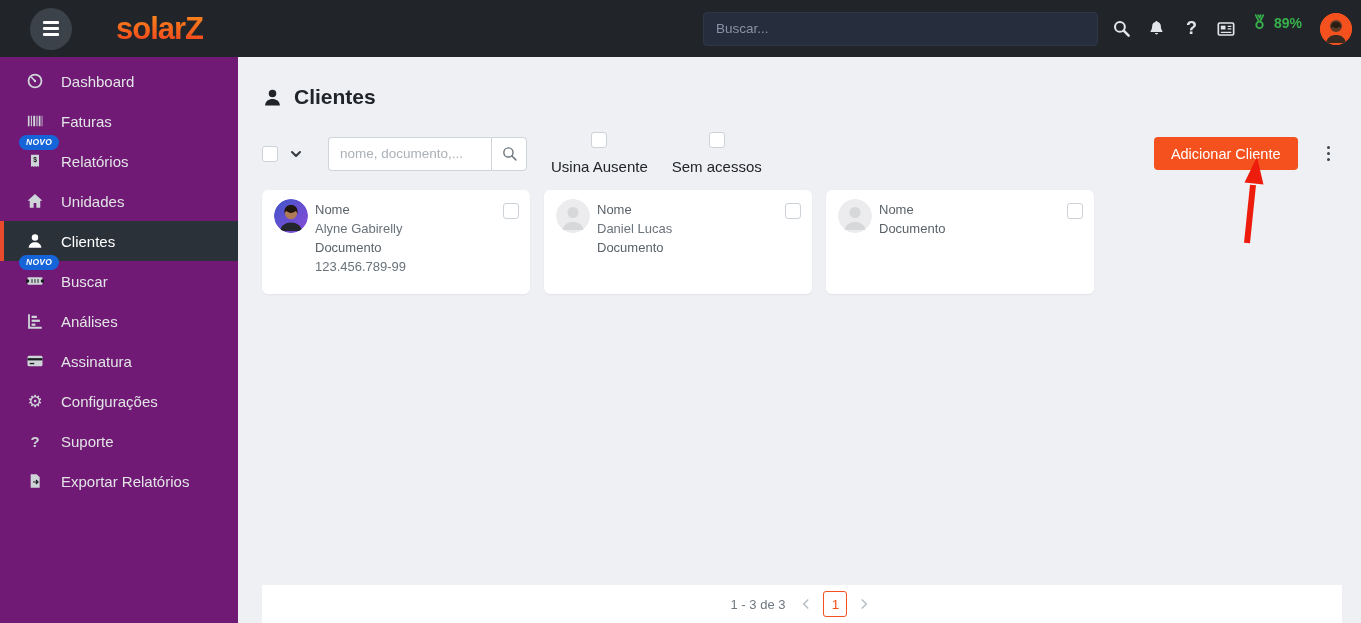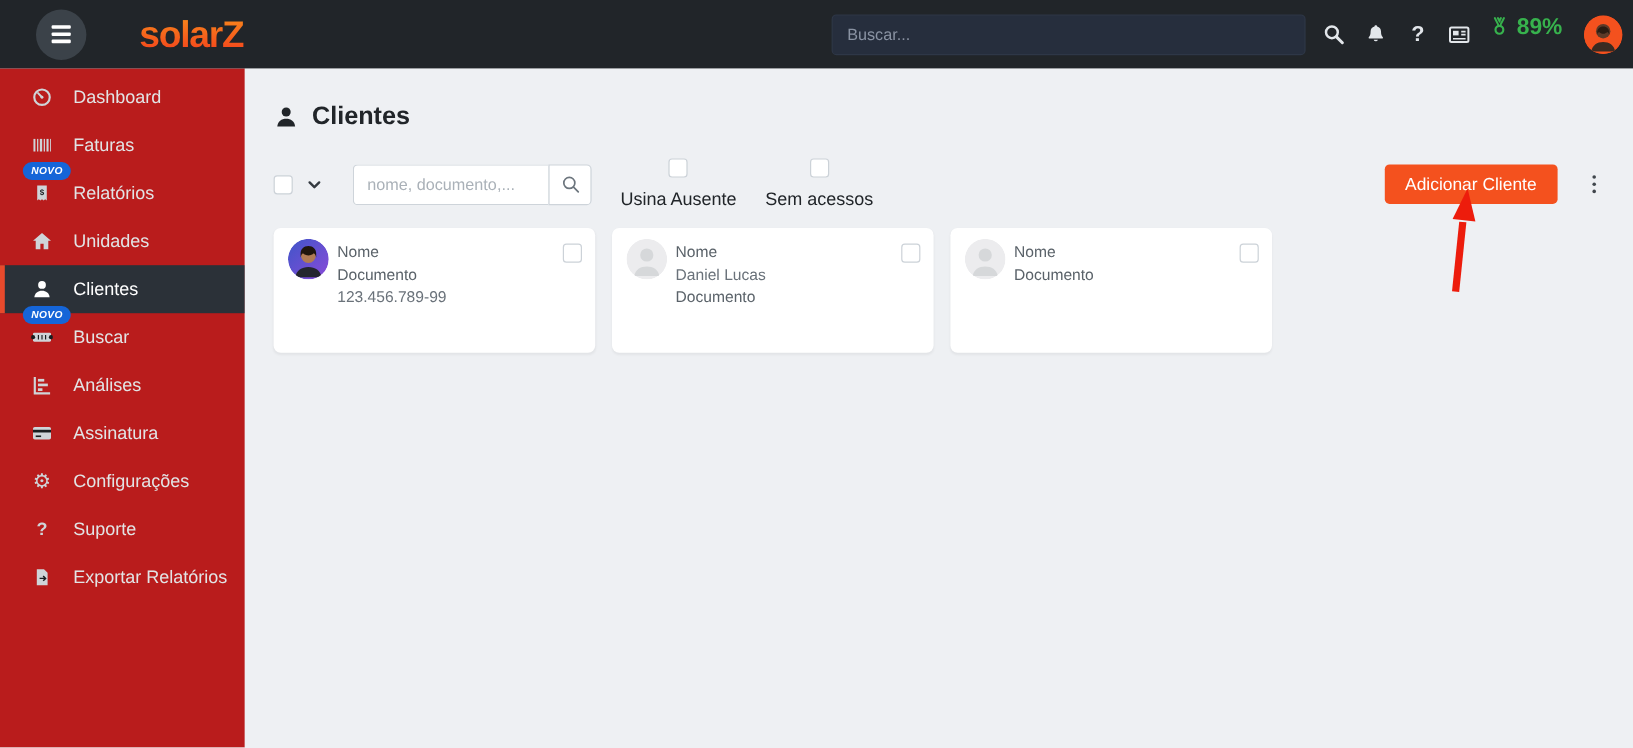--- a/index.html
+++ b/index.html
@@ -14,29 +14,29 @@
   .logo { margin-left:44px; font-size:31px; font-weight:bold; letter-spacing:-1px;
     background:linear-gradient(180deg,#f8861c 10%,#f3431c 90%);
     -webkit-background-clip:text; background-clip:text; color:transparent; cursor:pointer; }
   .tb-search { margin-left:auto; width:395px; height:34px; background:#262e3d; border:1px solid #2e3747;
     border-radius:4px; color:#aeb6c2; font-size:13.5px; padding:0 12px; outline:none; }
   .tb-search::placeholder { color:#8a93a3; }
   .tb-icons { display:flex; align-items:center; margin-left:6px; }
   .tb-icon-btn { width:35px; height:35px; border:none; background:transparent; color:#e2e6ea;
     display:flex; align-items:center; justify-content:center; cursor:pointer; }
   .tb-help { font-size:18px; font-weight:bold; color:#e2e6ea; }
-  .health { display:flex; align-items:center; gap:5px; color:#37b24d; font-size:19px; font-weight:bold; margin:0 10px 12px 6px; cursor:pointer; }
+  .health { display:flex; align-items:center; gap:5px; color:#37b24d; font-size:14px; font-weight:bold; margin:0 10px 12px 6px; cursor:pointer; }
   .tb-avatar { width:32px; height:32px; border-radius:50%; overflow:hidden; margin:0 9px 0 8px;
     border:none; padding:0; background:#f4511e; cursor:pointer; flex:none; }
 
   
   .shell { display:flex; height:566px; }
 
   
-  .sidebar { width:204px; background:#b91c1c; flex:none; padding-top:4px; }
+  .sidebar { width:238px; background:#701a75; flex:none; padding-top:4px; }
   .side-item { position:relative; height:40px; display:flex; align-items:center; gap:17px;
     padding-left:22px; color:#e2e4e5; font-size:15px; cursor:pointer; border-left:4px solid transparent; }
   .side-item .s-icon { width:18px; height:18px; flex:none; display:flex; align-items:center; justify-content:center; color:#cfd4d8; }
   .side-item.active { background:#2b3138; border-left-color:#e84a2c; color:#fff; }
   .side-item.active .s-icon { color:#fff; }
   .novo { position:absolute; top:-6px; left:15px; background:#1565d8; color:#fff; font-size:8.5px;
     font-weight:bold; letter-spacing:.3px; padding:2px 7px 2.5px; border-radius:8px;font-style:italic; }
   .q-glyph { font-size:15px; font-weight:bold; }
   .gear-glyph { font-size:17px; line-height:1; }
 
@@ -304,20 +304,21 @@
                 </linearGradient>
               </defs>
               <circle cx="17" cy="17" r="17" fill="url(#g1)"></circle>
               <circle cx="17" cy="14" r="6.2" fill="#b07b54"></circle>
               <path d="M17 6c-4 0-6.5 2.6-6.5 6.5v3c.3-1.6 1-2.8 2-3.4 1.1 1.1 2.7 1.8 4.5 1.8s3.4-.7 4.5-1.8c1 .6 1.7 1.8 2 3.4v-3C23.5 8.6 21 6 17 6z" fill="#1f150d"></path>
               <path d="M6 32c1-5.8 5.4-8.6 11-8.6s10 2.8 11 8.6z" fill="#24262e"></path>
             </svg>
         </span>
         <div class="info">
           <div class="lbl">Nome</div>
+          <div class="val">Alyne Gabirelly</div>
           <div class="lbl">Documento</div>
           <div class="val">123.456.789-99</div>
         </div>
         <span class="cb"></span>
       </div>
 
       <div class="card">
         <span class="avatar">
           <svg class="ic" width="34" height="34" viewBox="0 0 34 34">
               <circle cx="17" cy="17" r="17" fill="#ececee"></circle>
@@ -345,19 +346,33 @@
         <div class="info">
           <div class="lbl">Nome</div>
           <div class="lbl">Documento</div>
           <div class="val"></div>
         </div>
         <span class="cb"></span>
       </div>
 
     </div>
 
+    <footer class="footer">
+      <span class="pg-range">1 - 3 de 3</span>
+      <button class="pg-chev">
+        <svg class="ic" width="14" height="14" viewBox="0 0 24 24">
+            <path d="M15 5l-7 7 7 7" fill="none" stroke="currentColor" stroke-width="2.6" stroke-linecap="round"></path>
+          </svg>
+      </button>
+      <button class="pg-page">1</button>
+      <button class="pg-chev">
+        <svg class="ic" width="14" height="14" viewBox="0 0 24 24">
+            <path d="M9 5l7 7-7 7" fill="none" stroke="currentColor" stroke-width="2.6" stroke-linecap="round"></path>
+          </svg>
+      </button>
+    </footer>
 
     <svg class="arrow-overlay" width="1157" height="566" viewBox="0 0 1157 566">
       <line x1="1009" y1="186" x2="1015" y2="128" stroke="#ed1c0c" stroke-width="6"></line>
       <polygon points="1019,100 1006.5,125.5 1025.5,127.5" fill="#ed1c0c"></polygon>
     </svg>
   </main>
 </div>
 
 </body></html>

